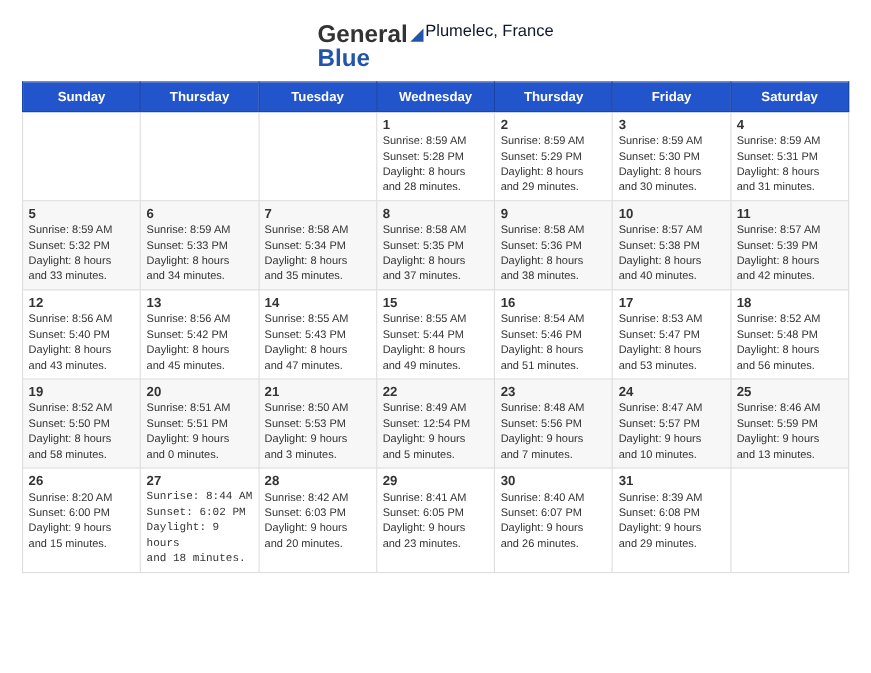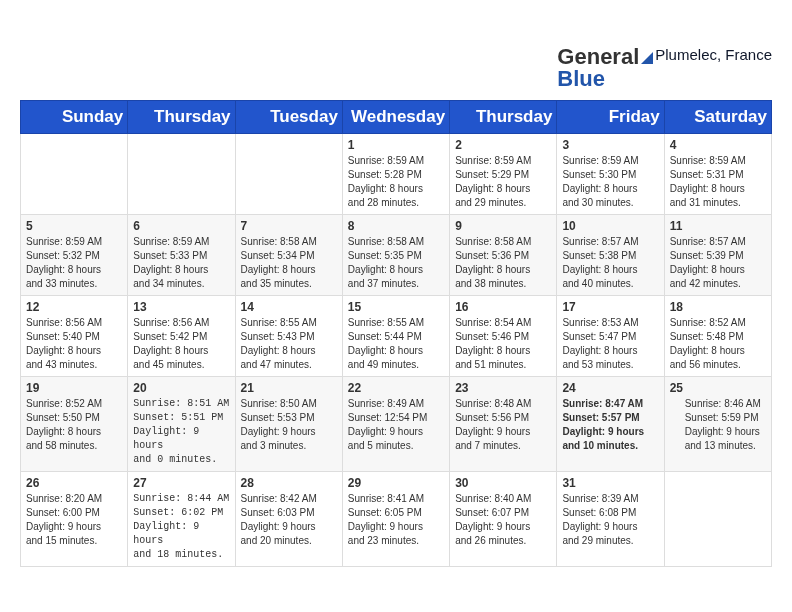--- a/index.html
+++ b/index.html
@@ -5,24 +5,23 @@
     * { box-sizing: border-box; margin: 0; padding: 0; }
     body {
       font-family: Arial, sans-serif;
       background: #fff;
       width: 792px;
       min-height: 612px;
       padding: 20px;
     }
     .header {
       display: flex;
-      justify-content: flex-end;
+      justify-content: center;
       align-items: flex-start;
       margin-bottom: 10px;
-      margin-top: 26px;
     }
     .logo {
       display: flex;
       flex-direction: column;
       align-items: flex-start;
     }
     .logo-general {
       font-size: 22px;
       font-weight: bold;
       color: #333;
@@ -52,24 +51,24 @@
       color: #0f172a;
     }
     .calendar {
       width: 100%;
       border-collapse: collapse;
       border: 1px solid #ccc;
     }
     .calendar th {
       background: #2255cc;
       color: #fff;
-      font-size: 17px;
+      font-size: 12px;
       font-weight: bold;
       padding: 6px 4px;
-      text-align: right;
+      text-align: center;
       border: 1px solid #1a44aa;
     }
     .calendar td {
       vertical-align: top;
       width: calc(100% / 7);
       border: 1px solid #ddd;
       padding: 4px 5px;
       font-size: 10.5px;
       color: #333;
       min-height: 80px;
@@ -273,21 +272,21 @@
       <tr>
         <td>
           <div class="day-num">19</div>
           <div class="day-detail" style="white-space: pre-line;">Sunrise: 8:52 AM
 Sunset: 5:50 PM
 Daylight: 8 hours
 and 58 minutes.</div>
         </td>
         <td>
           <div class="day-num">20</div>
-          <div class="day-detail" style="white-space: pre-line; font-family: Liberation Mono, monospace;">Sunrise: 8:51 AM
+          <div class="day-detail" style="white-space: pre-line;">Sunrise: 8:51 AM
 Sunset: 5:51 PM
 Daylight: 9 hours
 and 0 minutes.</div>
         </td>
         <td>
           <div class="day-num">21</div>
           <div class="day-detail" style="white-space: pre-line;">Sunrise: 8:50 AM
 Sunset: 5:53 PM
 Daylight: 9 hours
 and 3 minutes.</div>
@@ -301,28 +300,28 @@
         </td>
         <td>
           <div class="day-num">23</div>
           <div class="day-detail" style="white-space: pre-line;">Sunrise: 8:48 AM
 Sunset: 5:56 PM
 Daylight: 9 hours
 and 7 minutes.</div>
         </td>
         <td>
           <div class="day-num">24</div>
-          <div class="day-detail" style="white-space: pre-line; font-weight: bold;">Sunrise: 8:47 AM
+          <div class="day-detail" style="white-space: pre-line;">Sunrise: 8:47 AM
 Sunset: 5:57 PM
 Daylight: 9 hours
 and 10 minutes.</div>
         </td>
         <td>
           <div class="day-num">25</div>
-          <div class="day-detail" style="white-space: pre-line; margin-left: 15px;">Sunrise: 8:46 AM
+          <div class="day-detail" style="white-space: pre-line;">Sunrise: 8:46 AM
 Sunset: 5:59 PM
 Daylight: 9 hours
 and 13 minutes.</div>
         </td>
       </tr>
       <tr>
         <td>
           <div class="day-num">26</div>
           <div class="day-detail" style="white-space: pre-line;">Sunrise: 8:20 AM
 Sunset: 6:00 PM

